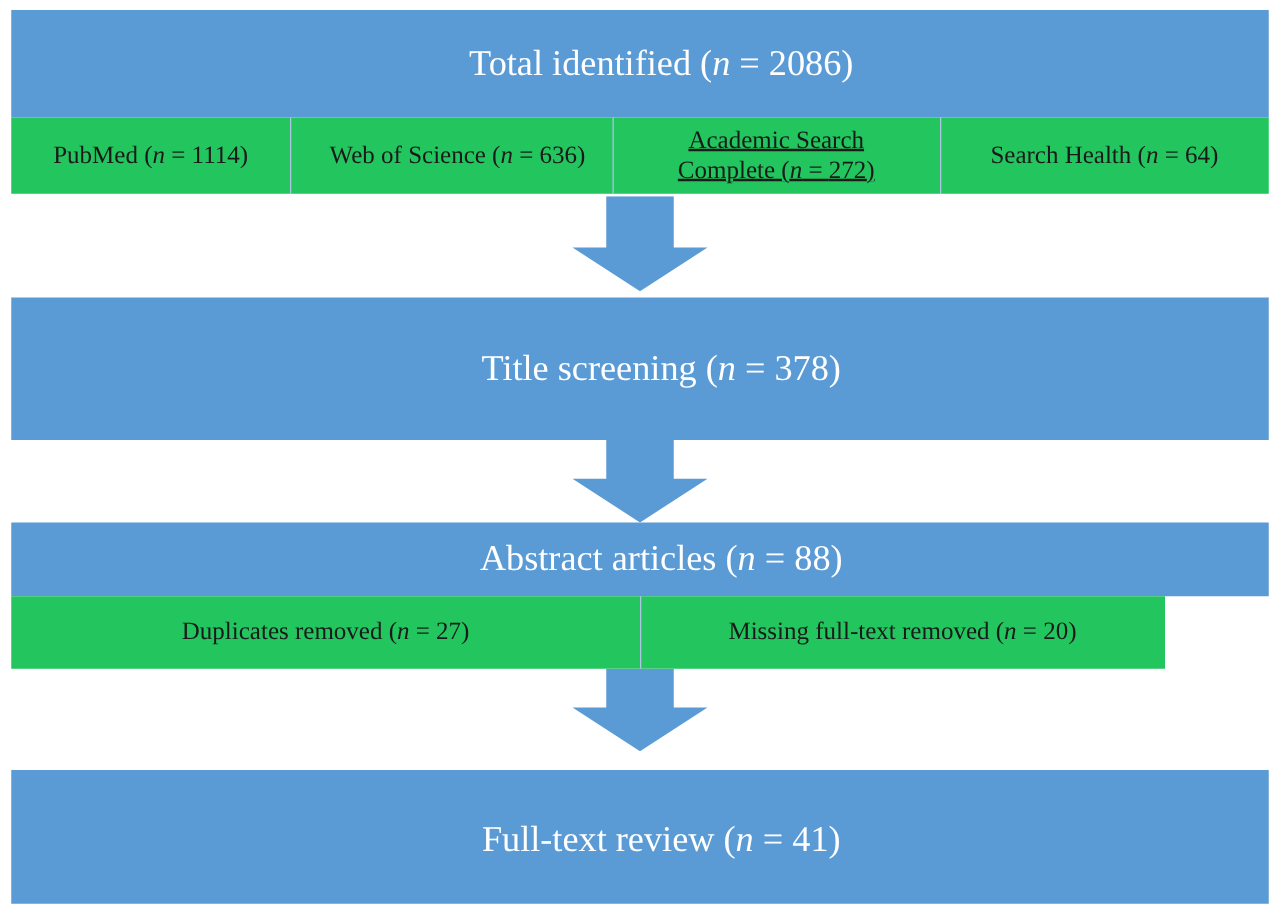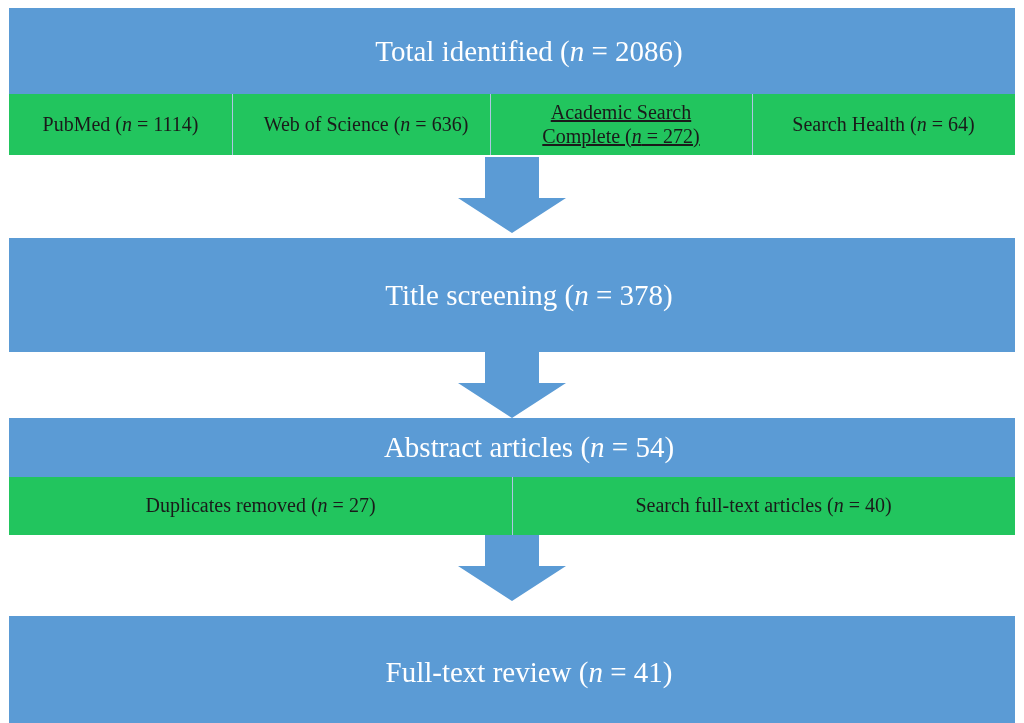--- a/index.html
+++ b/index.html
@@ -113,31 +113,31 @@
     <span class="lbl"><span>Title screening (</span><span class="ital">n</span><span> = </span><span>378</span><span>)</span></span>
   </div>
 
   <div class="arrow" style="left:458px; top:352px;">
     <svg width="108" height="66" viewBox="0 0 108 66" aria-hidden="true">
       <polygon points="27,0 81,0 81,31 108,31 54,66 0,31 27,31" fill="#5B9BD5"></polygon>
     </svg>
   </div>
 
   <div class="box box-primary" style="left:9px; top:418px; width:1006px; height:59px;">
-    <span class="lbl"><span>Abstract articles (</span><span class="ital">n</span><span> = </span><span>54</span><span>)</span></span>
+    <span class="lbl"><span>Abstract articles (</span><span class="ital">n</span><span> = </span><span>88</span><span>)</span></span>
   </div>
 
-  <div class="subrow" style="left:9px; top:477px; width:1006px; height:58px;">
+  <div class="subrow" style="left:9px; top:477px; width:923px; height:58px;">
 
     <div class="subcell" style="flex:0 0 503px;">
       <span class="lbl"><span>Duplicates removed (</span><span class="ital">n</span><span> = </span><span>27</span><span>)</span></span>
     </div>
 
     <div class="subcell" style="flex:1 1 auto;">
-      <span class="lbl"><span>Search full-text articles (</span><span class="ital">n</span><span> = </span><span>40</span><span>)</span></span>
+      <span class="lbl"><span>Missing full-text removed (</span><span class="ital">n</span><span> = </span><span>20</span><span>)</span></span>
     </div>
   </div>
 
   <div class="arrow" style="left:458px; top:535px;">
     <svg width="108" height="66" viewBox="0 0 108 66" aria-hidden="true">
       <polygon points="27,0 81,0 81,31 108,31 54,66 0,31 27,31" fill="#5B9BD5"></polygon>
     </svg>
   </div>
 
   <div class="box box-primary" style="left:9px; top:616px; width:1006px; height:113px;">

